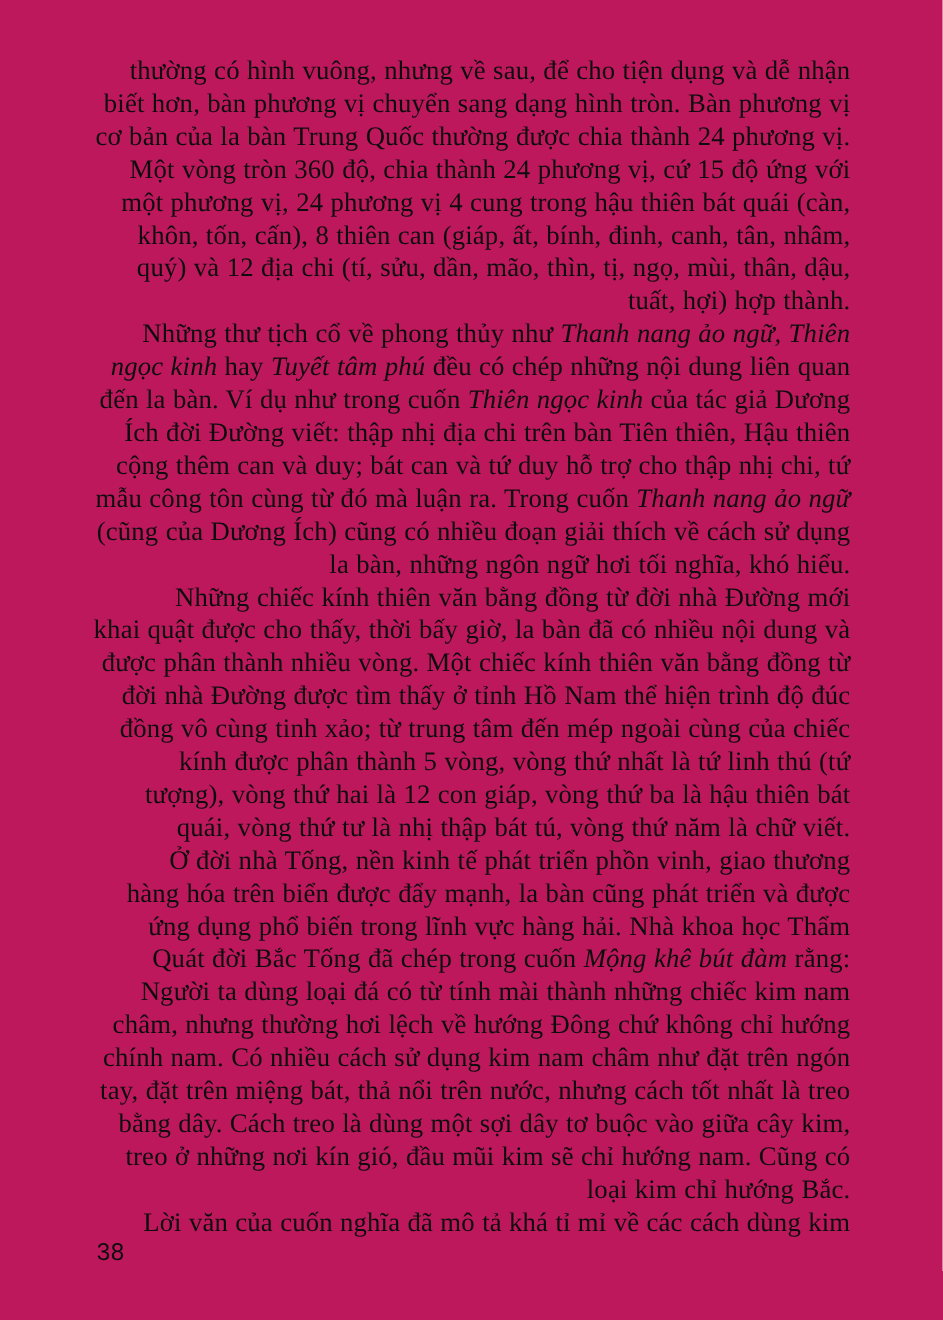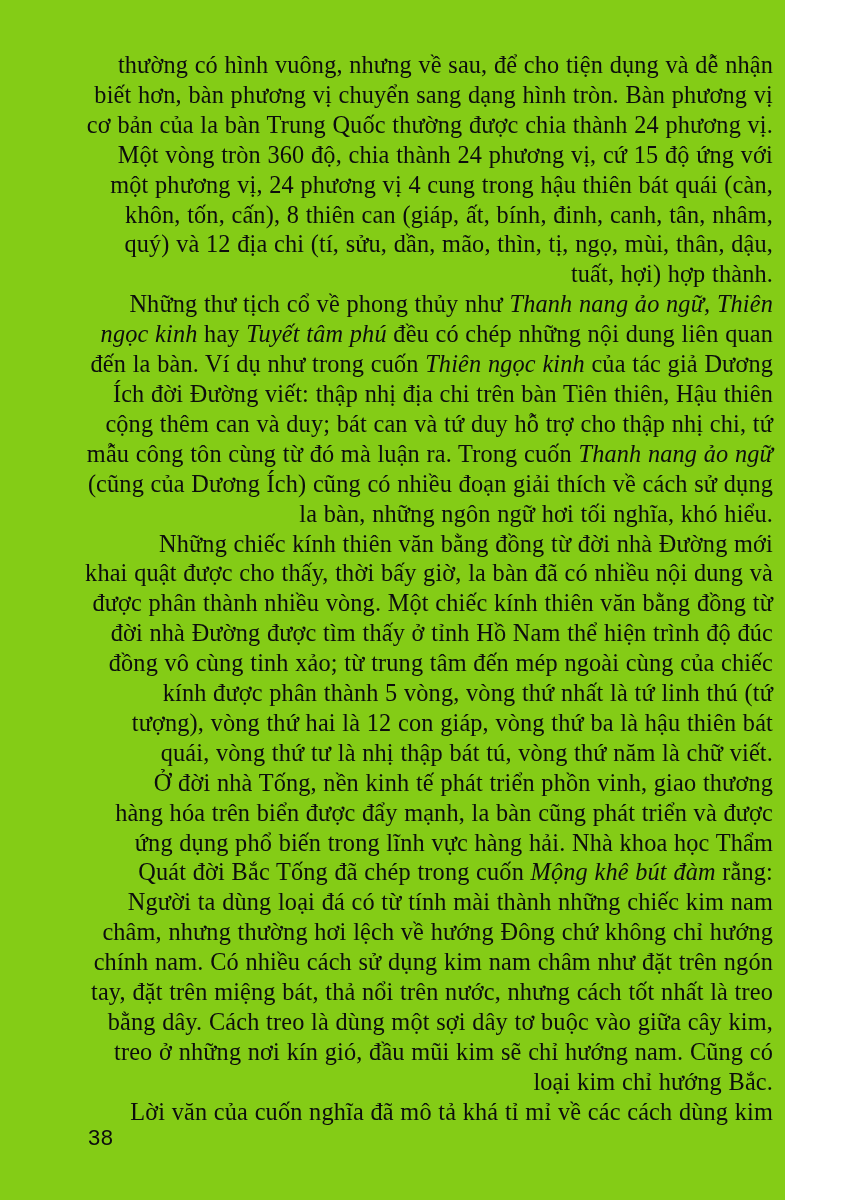--- a/index.html
+++ b/index.html
@@ -2,23 +2,23 @@
 <html><head>
 <meta charset="utf-8">
 <style>
   html, body {
     margin: 0;
     padding: 0;
     background: #ffffff;
   }
   .page {
     position: relative;
-    width: 785px;
+    width: 857px;
     height: 1200px;
-    background: #84cc16;
+    background: #be185d;
     overflow: hidden;
     font-family: "Liberation Serif", "DejaVu Serif", serif;
     color: #0d0d0d;
   }
   .text-block {
     position: absolute;
     left: 85px;
     top: 50px;
     width: 688px;
   }

